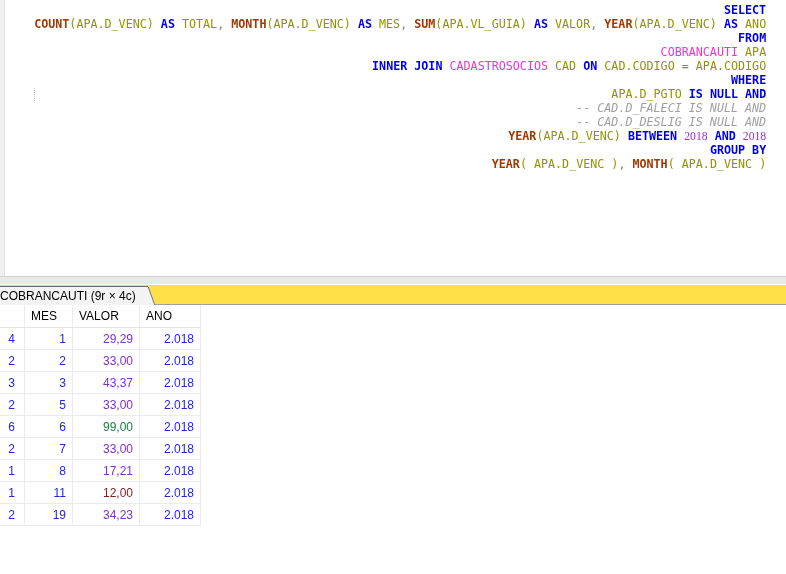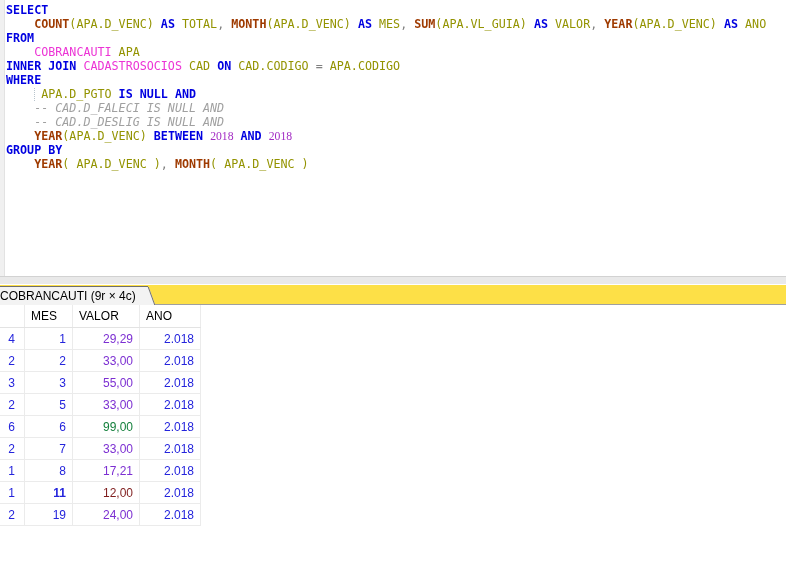--- a/index.html
+++ b/index.html
@@ -11,21 +11,21 @@
   .editor{
     position:absolute;left:0;top:0;width:786px;height:276px;background:#fff;
     font-family:"DejaVu Sans Mono", monospace;font-size:11.7px;line-height:14px;
     white-space:pre;overflow:hidden;color:#404040;
   }
   .gutter{
     position:absolute;left:0;top:0;width:4px;height:276px;
     background:#f0f0f0;border-right:1px solid #e2e2e2;
   }
   .code-lines{position:absolute;left:6px;top:3px;}
-  .code-line{height:14px;}
+  .code-line{height:14px;text-align:right;}
   .tok-kw{color:var(--kw);font-weight:bold;}
   .tok-fn{color:var(--fn);font-weight:bold;}
   .tok-id{color:var(--id);}
   .tok-tbl{color:var(--tbl);}
   .tok-num{color:var(--num);font-family:Liberation Serif, serif;}
   .tok-cmt{color:var(--cmt);font-style:italic;}
   .tok-op{color:var(--op);}
   .tok-pl{color:#404040;}
   .indent-guide{
     position:absolute;left:34px;top:88px;height:13px;width:0;
@@ -97,21 +97,21 @@
     </div>
     <div class="grid-row">
       <div class="grid-cell first" style="width: 25px; color: rgb(36, 36, 220);">2</div>
       <div class="grid-cell" style="width: 48px; color: rgb(36, 36, 220);">2</div>
       <div class="grid-cell" style="width: 67px; color: rgb(124, 47, 210);">33,00</div>
       <div class="grid-cell" style="width: 61px; color: rgb(36, 36, 220);">2.018</div>
     </div>
     <div class="grid-row">
       <div class="grid-cell first" style="width: 25px; color: rgb(36, 36, 220);">3</div>
       <div class="grid-cell" style="width: 48px; color: rgb(36, 36, 220);">3</div>
-      <div class="grid-cell" style="width: 67px; color: rgb(124, 47, 210);">55,00</div>
+      <div class="grid-cell" style="width: 67px; color: rgb(124, 47, 210);">43,37</div>
       <div class="grid-cell" style="width: 61px; color: rgb(36, 36, 220);">2.018</div>
     </div>
     <div class="grid-row">
       <div class="grid-cell first" style="width: 25px; color: rgb(36, 36, 220);">2</div>
       <div class="grid-cell" style="width: 48px; color: rgb(36, 36, 220);">5</div>
       <div class="grid-cell" style="width: 67px; color: rgb(124, 47, 210);">33,00</div>
       <div class="grid-cell" style="width: 61px; color: rgb(36, 36, 220);">2.018</div>
     </div>
     <div class="grid-row">
       <div class="grid-cell first" style="width: 25px; color: rgb(36, 36, 220);">6</div>
@@ -126,23 +126,23 @@
       <div class="grid-cell" style="width: 61px; color: rgb(36, 36, 220);">2.018</div>
     </div>
     <div class="grid-row">
       <div class="grid-cell first" style="width: 25px; color: rgb(36, 36, 220);">1</div>
       <div class="grid-cell" style="width: 48px; color: rgb(36, 36, 220);">8</div>
       <div class="grid-cell" style="width: 67px; color: rgb(124, 47, 210);">17,21</div>
       <div class="grid-cell" style="width: 61px; color: rgb(36, 36, 220);">2.018</div>
     </div>
     <div class="grid-row">
       <div class="grid-cell first" style="width: 25px; color: rgb(36, 36, 220);">1</div>
-      <div class="grid-cell" style="width: 48px; color: rgb(36, 36, 220); font-weight: bold;">11</div>
+      <div class="grid-cell" style="width: 48px; color: rgb(36, 36, 220);">11</div>
       <div class="grid-cell" style="width: 67px; color: #7f1d1d;">12,00</div>
       <div class="grid-cell" style="width: 61px; color: rgb(36, 36, 220);">2.018</div>
     </div>
     <div class="grid-row">
       <div class="grid-cell first" style="width: 25px; color: rgb(36, 36, 220);">2</div>
       <div class="grid-cell" style="width: 48px; color: rgb(36, 36, 220);">19</div>
-      <div class="grid-cell" style="width: 67px; color: rgb(124, 47, 210);">24,00</div>
+      <div class="grid-cell" style="width: 67px; color: rgb(124, 47, 210);">34,23</div>
       <div class="grid-cell" style="width: 61px; color: rgb(36, 36, 220);">2.018</div>
     </div>
   </div>
 
 </body></html>

